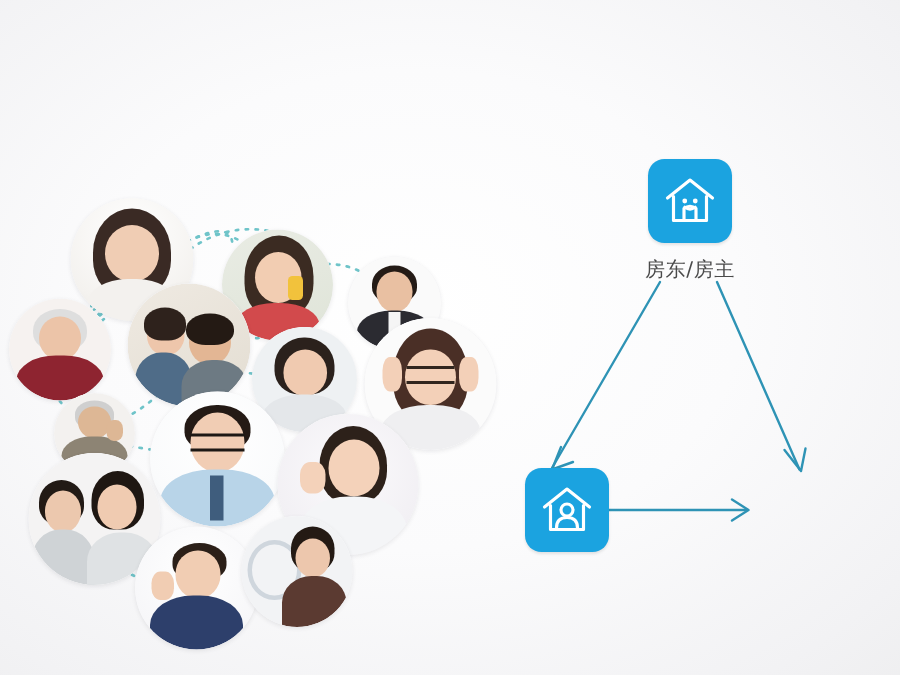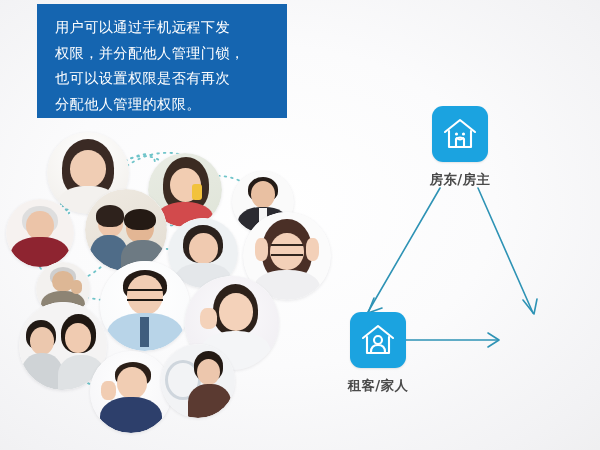--- a/index.html
+++ b/index.html
@@ -43,46 +43,40 @@
   }
   .portrait .figure{position:absolute;inset:0;border-radius:50%;overflow:hidden;}
 
   
   .p-head{position:absolute;border-radius:50%;}
   .p-hair{position:absolute;border-radius:50% 50% 42% 42%;}
   .p-body{position:absolute;border-radius:46% 46% 12% 12%;}
   .p-bg{position:absolute;inset:0;}
 
   
-  #flow{position:absolute;left:318px;top:92px;width:282px;height:320px;font-weight:bold;}
+  #flow{position:absolute;left:318px;top:92px;width:282px;height:320px;}
   .node{position:absolute;text-align:center;}
   .tile{
     width:56px;height:56px;border-radius:11px;background:#1ba3e0;
     display:flex;align-items:center;justify-content:center;
     box-shadow:0 1px 2px rgba(0,0,0,.10);
     margin:0 auto;
   }
   .nodelabel{
     margin-top:9px;font-size:13.4px;color:#4a4a4a;white-space:nowrap;
     font-family:"DejaVu Sans","Liberation Sans",sans-serif;
     letter-spacing:.4px;
   }
   #flowlines{position:absolute;left:0;top:0;width:282px;height:320px;}
 </style>
 </head>
 <body>
 
 <div id="stage">
 
-  <div id="caption">
-    <p>用户可以通过手机远程下发
-权限，并分配他人管理门锁，
-也可以设置权限是否有再次
-分配他人管理的权限。</p>
-  </div>
 
   <div id="network">
 
     <svg id="netlines" viewBox="0 0 330 332">
       <g fill="none" stroke="#6fc4c9" stroke-width="1.8" stroke-linecap="round" stroke-dasharray="1.6 5">
         <path d="M125,43 Q155,28 155,46"></path>
         <path d="M125,43 Q160,25 185,72"></path>
         <path d="M127,48 C160,24 200,36 218,58"></path>
         <path d="M218,58 C238,58 248,68 253,72"></path>
         <path d="M63,78 C60,96 52,96 46,86"></path>
@@ -292,18 +286,17 @@
       <div class="tile">
         <svg width="40" height="40" viewBox="0 0 40 40">
           <g fill="none" stroke="#ffffff" stroke-width="2.1" stroke-linecap="round" stroke-linejoin="round">
             <path d="M5,18 L20,6 L35,18"></path>
             <path d="M9,17 L9,33 L31,33 L31,17"></path>
             <circle cx="20" cy="20" r="4"></circle>
             <path d="M13,32 Q13,25 20,25 Q27,25 27,32"></path>
           </g>
         </svg>
       </div>
-      <div class="nodelabel">租客/家人</div>
     </div>
 
   </div>
 
 </div>
 
 </body></html>

